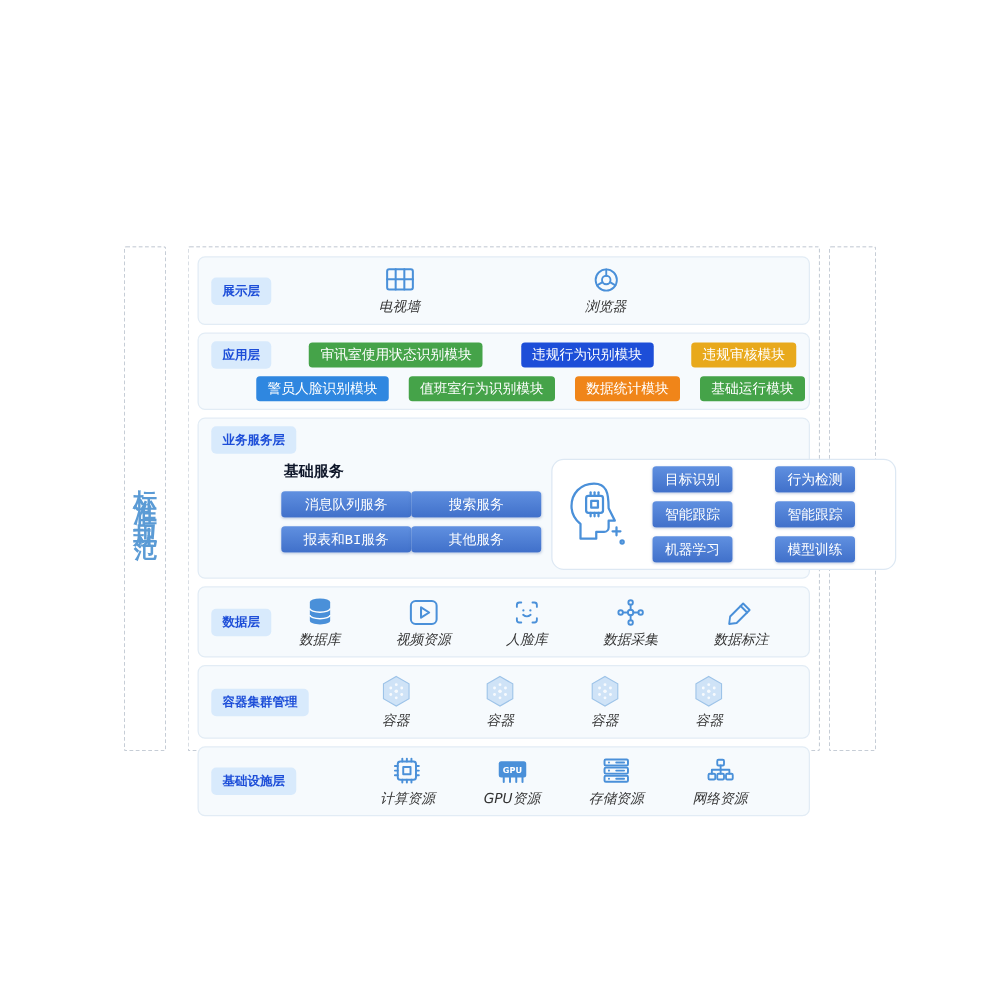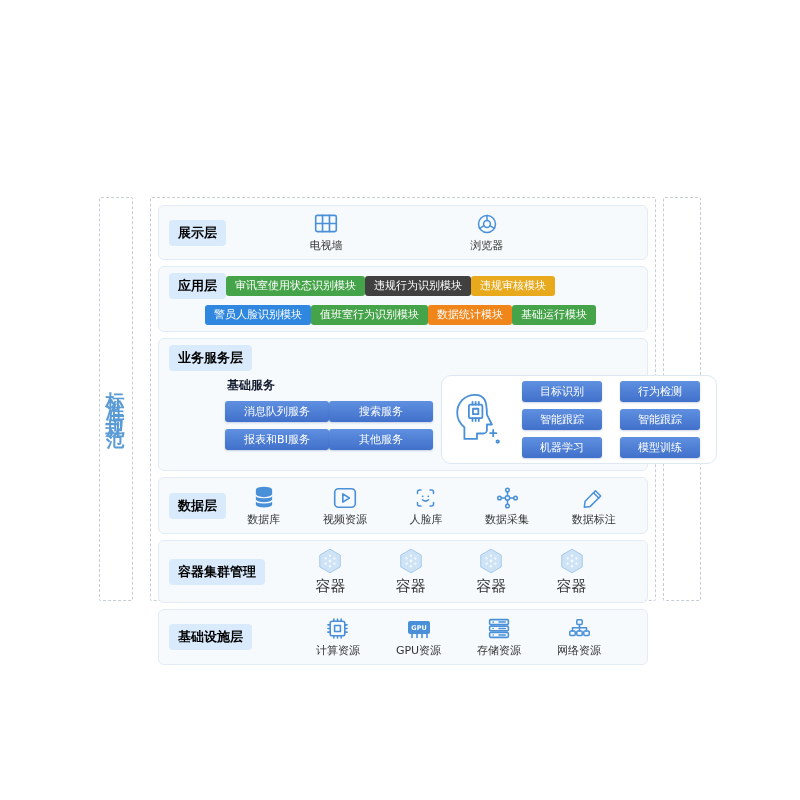--- a/index.html
+++ b/index.html
@@ -26,60 +26,60 @@
     position: absolute; left: 150px; top: 197px; width: 506px; height: 404px;
     border: 1px dashed #c6cdd6; border-radius: 2px;
     padding: 7px; display: flex; flex-direction: column; gap: 6px;
     background: #fff;
   }
   .row {
     background: #f6fafd; border: 1px solid #e2ecf5; border-radius: 6px;
     padding: 6px 10px;
   }
   .badge {
-    background: #d8eafc; color: #000000; font-weight: bold;
-    font-size: 13px; padding: 4px 9px; border-radius: 4px;
+    background: #d8eafc; color: #1d4ed8; font-weight: bold;
+    font-size: 10px; padding: 4px 9px; border-radius: 4px;
     white-space: nowrap; display: inline-block;
   }
   .row-presentation { flex: 0 0 44px; display: flex; align-items: center; }
   .pres-items { flex: 1; display: flex; justify-content: space-around; padding: 0 70px 0 20px; }
   .icon-group { display: flex; flex-direction: column; align-items: center; gap: 2px; }
-  .icon-label { font-size: 11px; color: #333; white-space: nowrap; }
+  .icon-label { font-size: 11px; color: #333; white-space: nowrap; font-style: italic; }
 
   .row-application { flex: 0 0 56px; display: flex; flex-direction: column; justify-content: center; gap: 6px; }
-  .app-line { display: flex; align-items: center; gap: 0; }
+  .app-line { display: flex; align-items: center; gap: 16px; justify-content: space-between; }
   .chip {
     font-size: 11px; color: #fff; padding: 3px 9px; border-radius: 3px;
     white-space: nowrap; line-height: 1.3;
   }
 
-  .row-business { flex: 0 0 110px; }
+  .row-business { flex: 0 0 110px; font-family: Liberation Mono, monospace; }
   .biz-content { display: flex; margin-top: 4px; }
   .basic-services { margin-left: 56px; }
   .bs-title { color: #0f172a; font-weight: bold; font-size: 12px; margin: 2px 0 7px 2px; }
   .bs-grid { display: grid; grid-template-columns: repeat(2, 96px); gap: 7px 8px; }
   .svc-btn {
     width: 104px; padding: 3px 0; text-align: center; font-size: 11px; color: #fff;
     border-radius: 3px; background: linear-gradient(180deg, #6090e0, #4070ca);
     box-shadow: 0 1px 2px rgba(60,90,150,.25); white-space: nowrap;
   }
   .ai-panel {
     flex: 1; margin-left: 16px; border: 1px solid #dde8f3; background: #fff;
     border-radius: 10px; display: flex; align-items: center; justify-content: center;
     gap: 18px; padding: 5px 8px;
   }
   .ai-grid { display: grid; grid-template-columns: repeat(2, 88px); gap: 7px 10px; }
-  .ai-grid .svc-btn { width: 80px; }
+  .ai-grid .svc-btn { width: 64px; }
 
   .row-data { flex: 0 0 52px; display: flex; align-items: center; }
   .data-items { flex: 1; display: flex; justify-content: space-around; align-items: flex-end; }
 
   .row-container { flex: 0 0 48px; display: flex; align-items: center; }
   .hex-items { flex: 1; display: flex; justify-content: space-evenly; }
-  .hex-group .icon-label { font-size: 15px; }
+  .hex-group .icon-label { font-size: 11px; }
 
   .row-infra { flex: 0 0 46px; display: flex; align-items: center; gap: 28px; }
   .infra-items { flex: 1; display: flex; justify-content: space-evenly; align-items: flex-end; }
 
   .oicon { stroke: #4a90d9; fill: none; stroke-width: 1.5; stroke-linecap: round; stroke-linejoin: round; }
   .head-icon { stroke-width: 2; }
 </style>
 </head>
 <body>
 
@@ -117,21 +117,21 @@
           </svg>
           <span class="icon-label">浏览器</span>
         </div>
       </div>
     </div>
 
     <div class="row row-application">
       <div class="app-line">
         <span class="badge">应用层</span>
         <span class="chip" style="background-color: rgb(69, 163, 73);">审讯室使用状态识别模块</span>
-        <span class="chip" style="background-color: #404040;">违规行为识别模块</span>
+        <span class="chip" style="background-color: #1d4ed8;">违规行为识别模块</span>
         <span class="chip" style="background-color: rgb(232, 169, 28);">违规审核模块</span>
       </div>
       <div class="app-line">
         <span class="chip" style="background-color: rgb(47, 135, 224); margin-left: 36px;">警员人脸识别模块</span>
         <span class="chip" style="background-color: rgb(69, 163, 73);">值班室行为识别模块</span>
         <span class="chip" style="background-color: rgb(240, 133, 25);">数据统计模块</span>
         <span class="chip" style="background-color: rgb(69, 163, 73);">基础运行模块</span>
       </div>
     </div>
 

